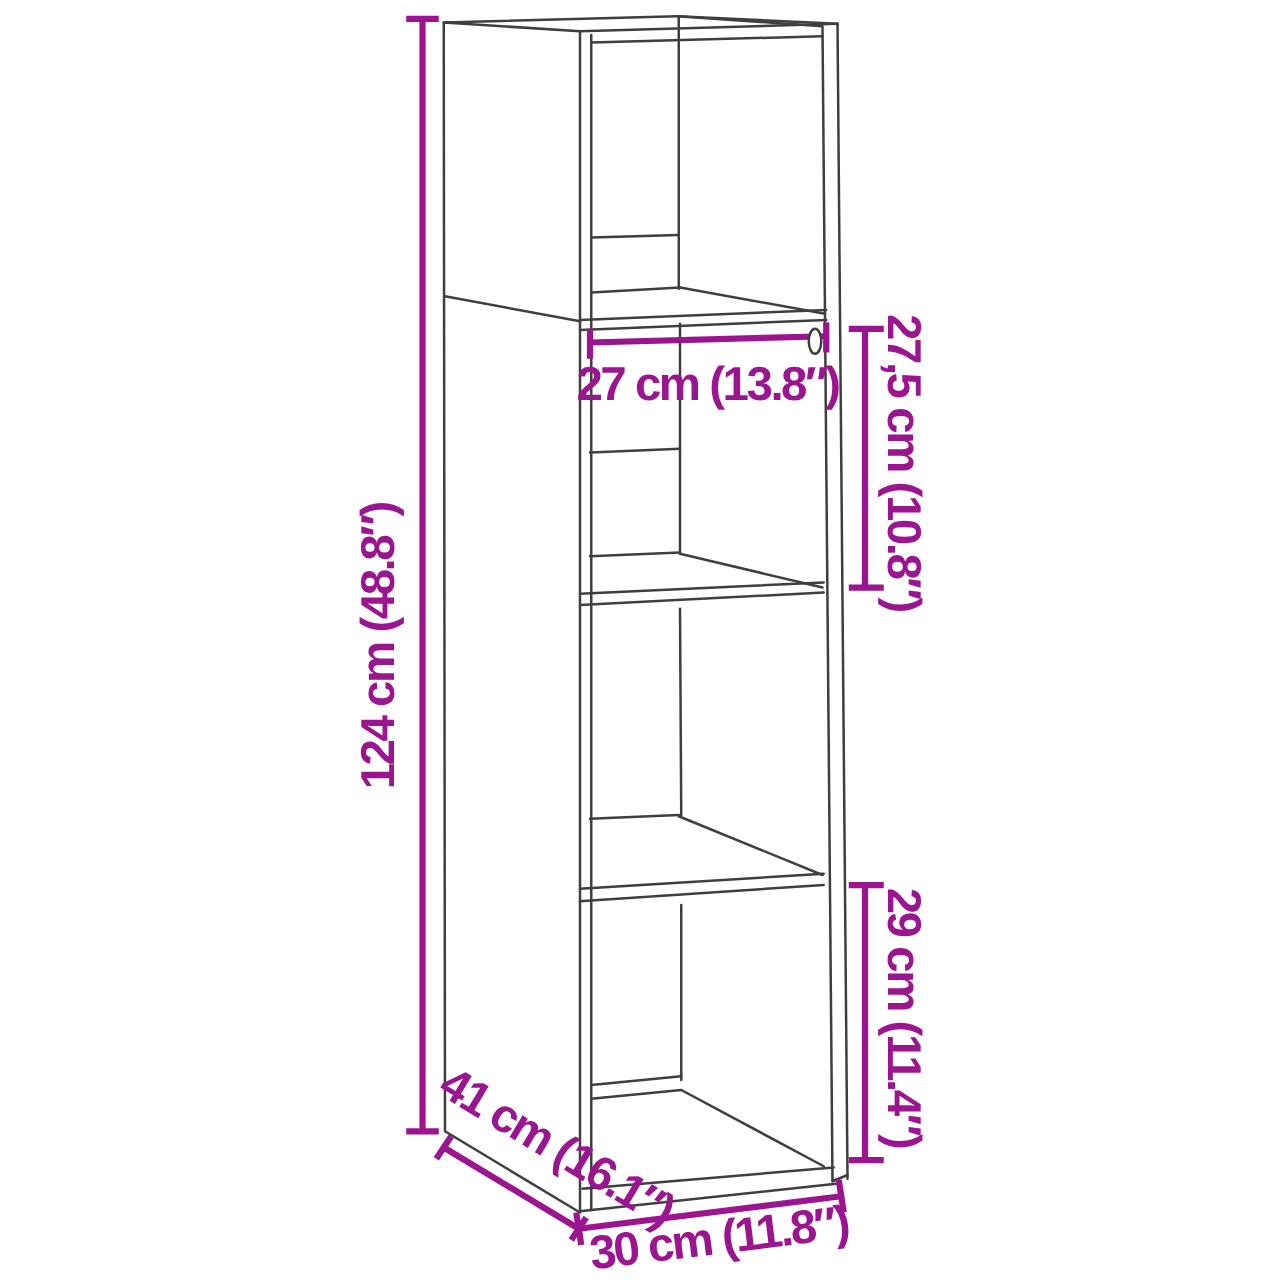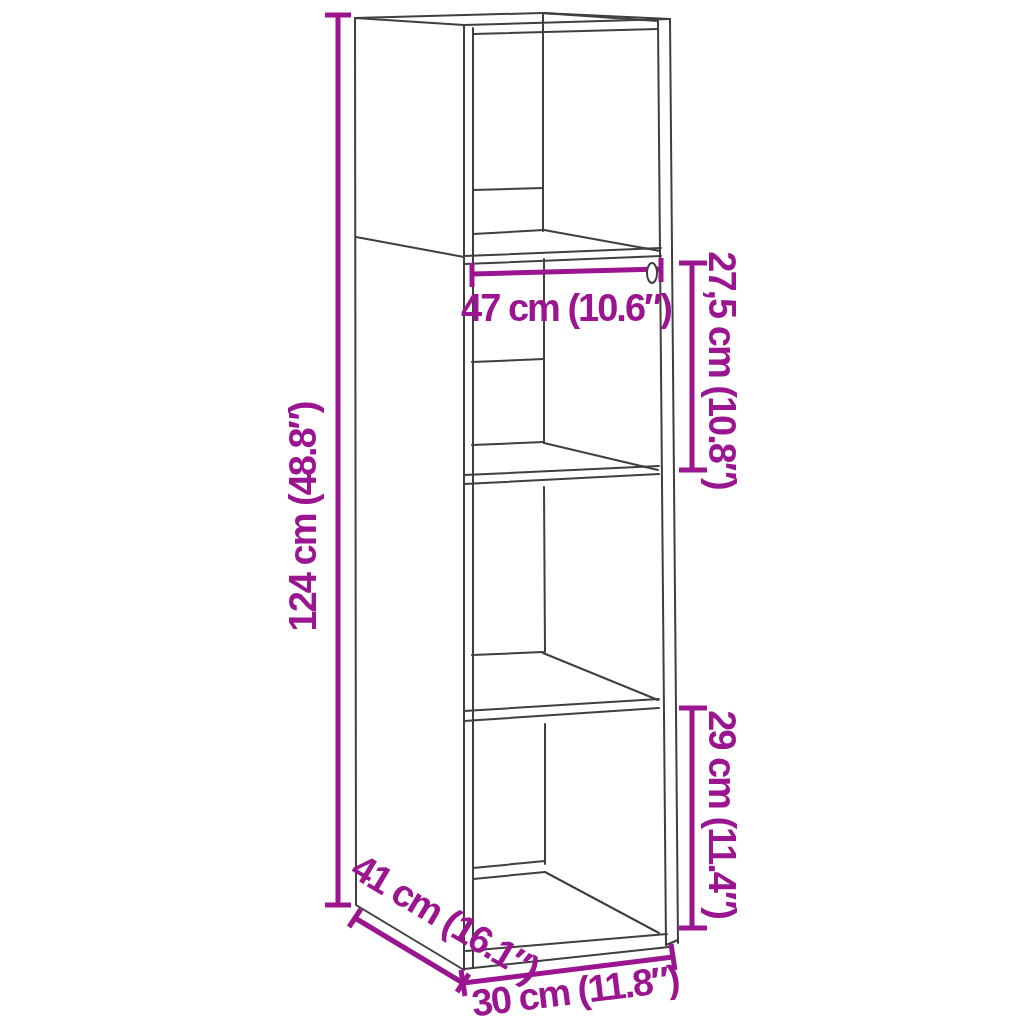--- a/index.html
+++ b/index.html
@@ -102,21 +102,21 @@
       <path class="dim" d="M463,983 L673,957"></path>
       <path class="dim" d="M461,970 L465,996"></path>
       <path class="dim" d="M671,944 L675,970"></path>
     </g>
 
     <ellipse class="hole" cx="652" cy="273" rx="5" ry="10"></ellipse>
   </svg>
 
   <div class="dim-label" style="left:303px; top:517px; transform:translate(-50%,-50%) rotate(-90deg);">124 cm (48.8″)</div>
 
-  <div class="dim-label" style="left:566px; top:308px; transform:translate(-50%,-50%);">47 cm (10.6″)</div>
+  <div class="dim-label" style="left:566px; top:308px; transform:translate(-50%,-50%);">27 cm (13.8″)</div>
 
   <div class="dim-label" style="left:722px; top:370px; transform:translate(-50%,-50%) rotate(90deg);">27,5 cm (10.8″)</div>
 
   <div class="dim-label" style="left:722px; top:814px; transform:translate(-50%,-50%) rotate(90deg);">29 cm (11.4″)</div>
 
   <div class="dim-label" style="left:445px; top:918px; transform:translate(-50%,-50%) rotate(31deg);">41 cm (16.1″)</div>
 
   <div class="dim-label" style="left:575px; top:991px; transform:translate(-50%,-50%) rotate(-7deg);">30 cm (11.8″)</div>
 </div>
 

